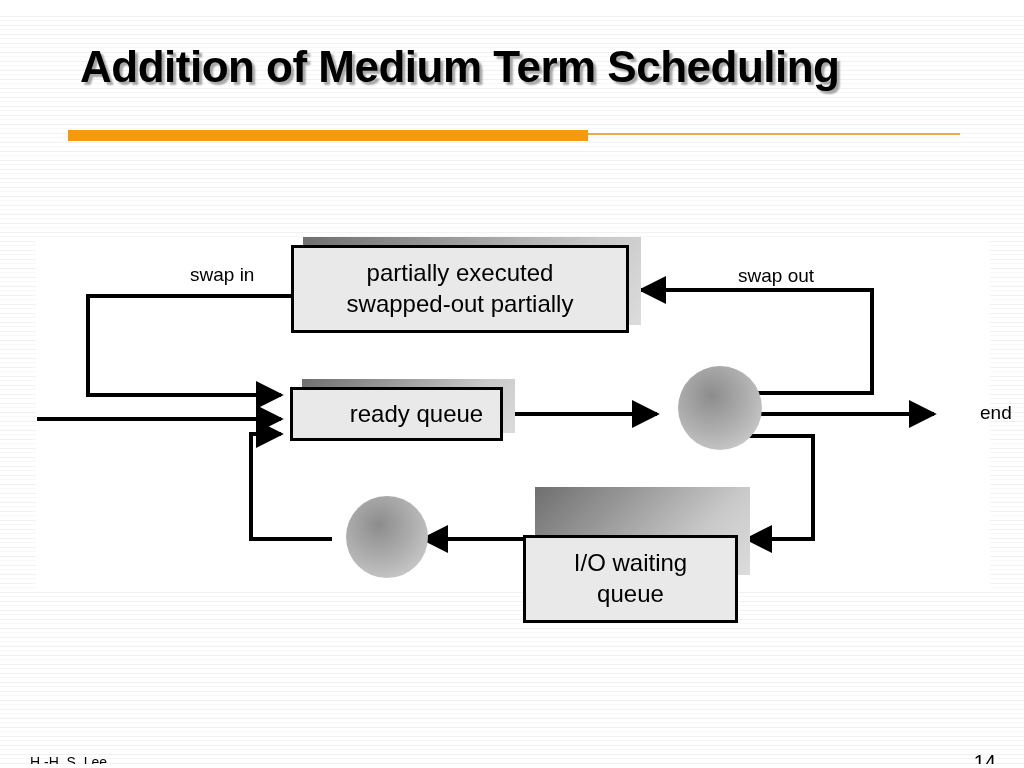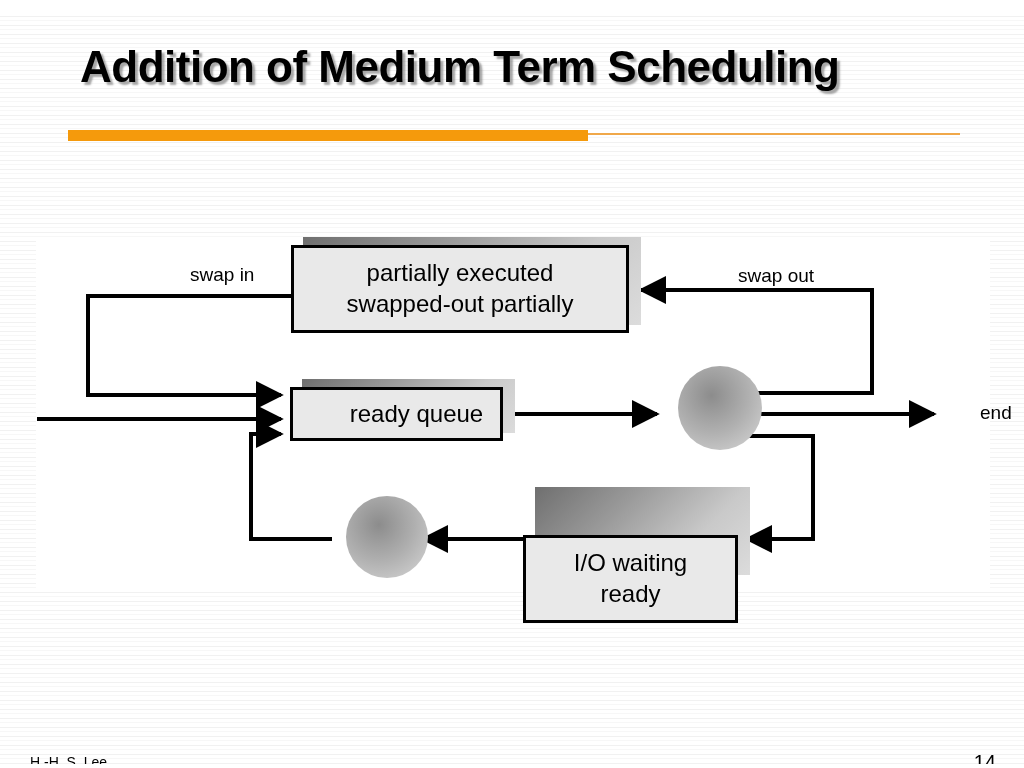--- a/index.html
+++ b/index.html
@@ -249,21 +249,21 @@
   </div>
 
   <div id="node-ready" class="node">
     <div>ready queue</div>
   </div>
 
 
   <div id="node-iowait" class="node">
     <div>
       <div>I/O waiting</div>
-      <div>ready</div>
+      <div>queue</div>
     </div>
   </div>
 
 
   <div id="label-swap-in" class="edge-label">swap in</div>
   <div id="label-swap-out" class="edge-label">swap out</div>
   <div id="label-end" class="edge-label">end</div>
 
   <div id="footer-author">H.-H. S. Lee</div>
   <div id="footer-page">14</div>

